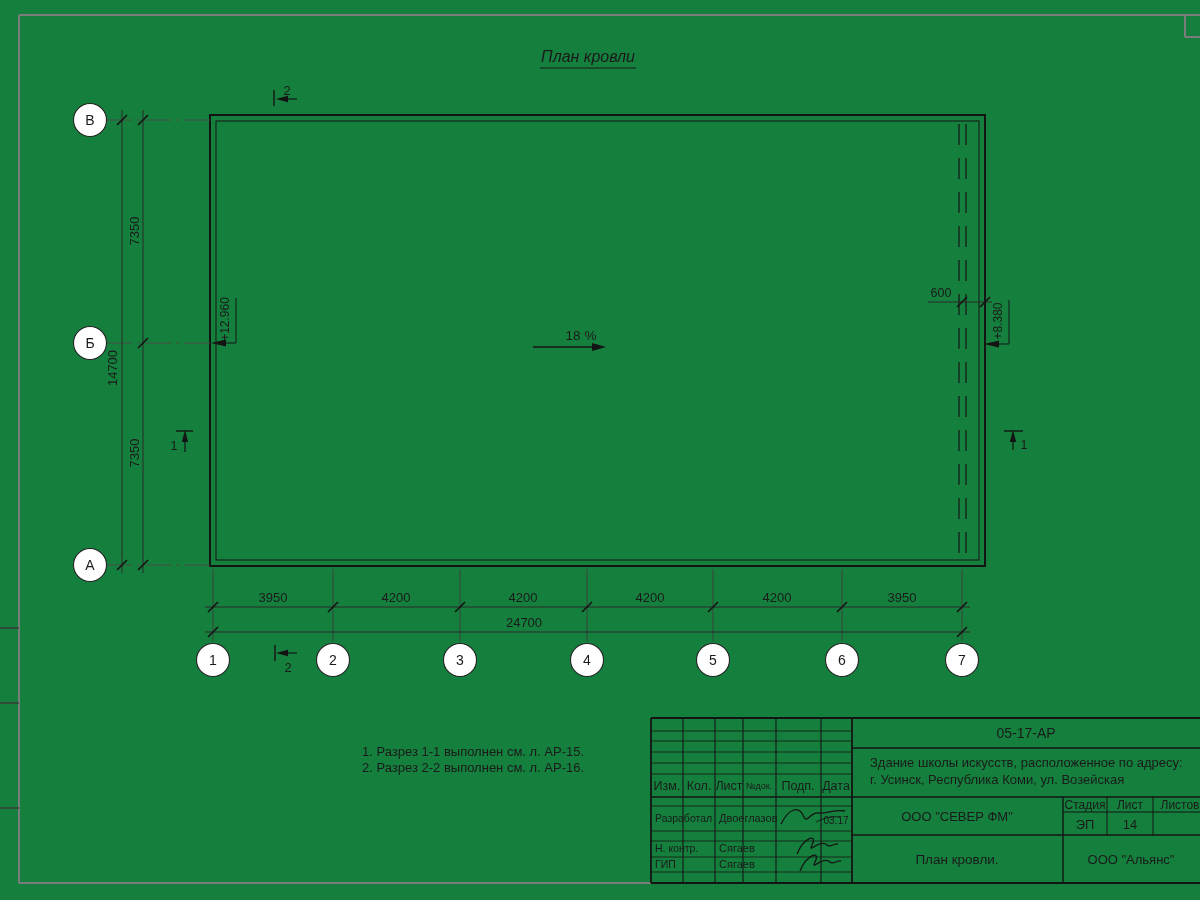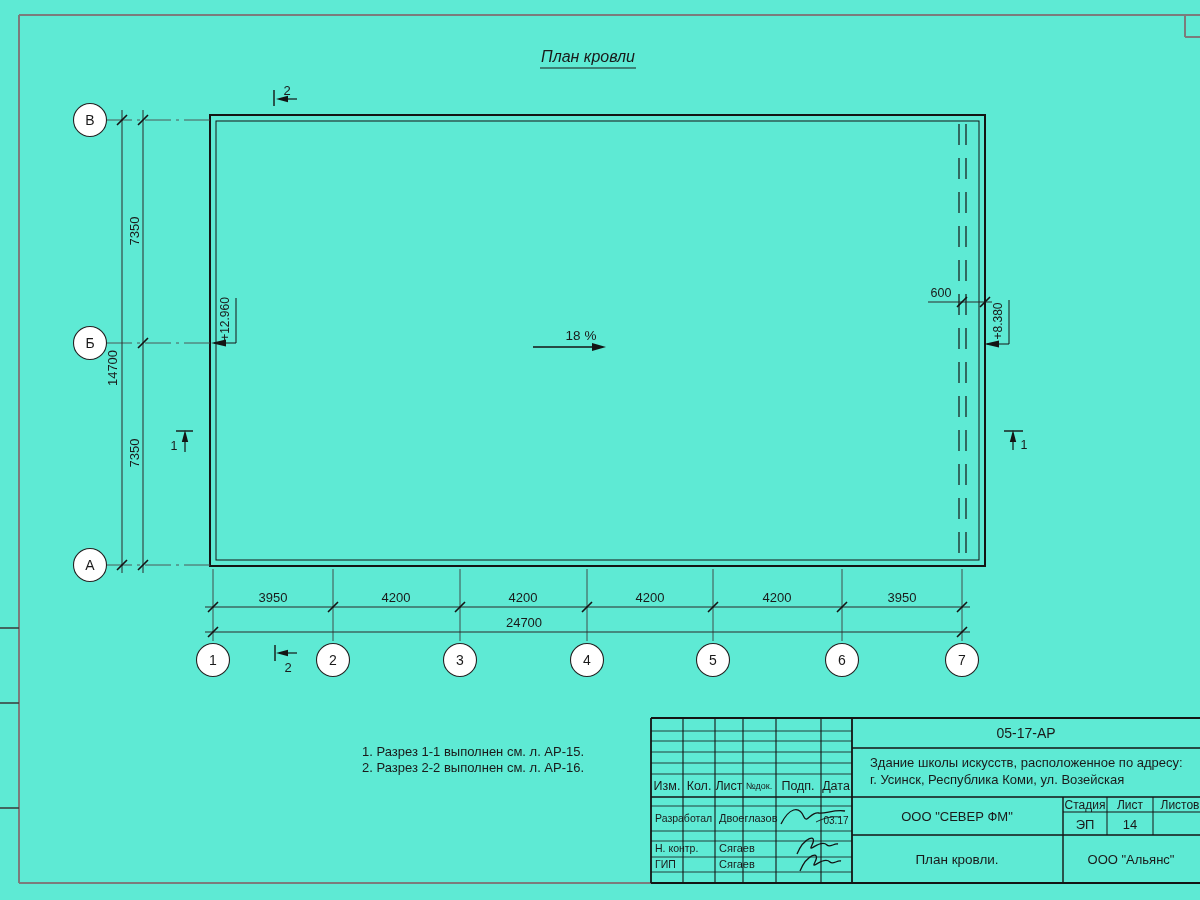--- a/index.html
+++ b/index.html
@@ -1,16 +1,16 @@
 <!DOCTYPE html>
 <html><head>
 <meta charset="utf-8">
 <style>
   html,body{margin:0;padding:0;background:#ffffff;}
-  .sheet{position:relative;width:1200px;height:900px;background:#5eead4;overflow:hidden;
+  .sheet{position:relative;width:1200px;height:900px;background:#15803d;overflow:hidden;
          font-family:"Liberation Sans",sans-serif;}
   svg{position:absolute;left:0;top:0;}
   svg text{fill:#1a1a1a;font-family:"Liberation Sans",sans-serif;}
   .ital{font-style:italic;}
 </style>
 </head>
 <body>
 
 <div class="sheet">
 <svg width="1200" height="900" viewBox="0 0 1200 900">

